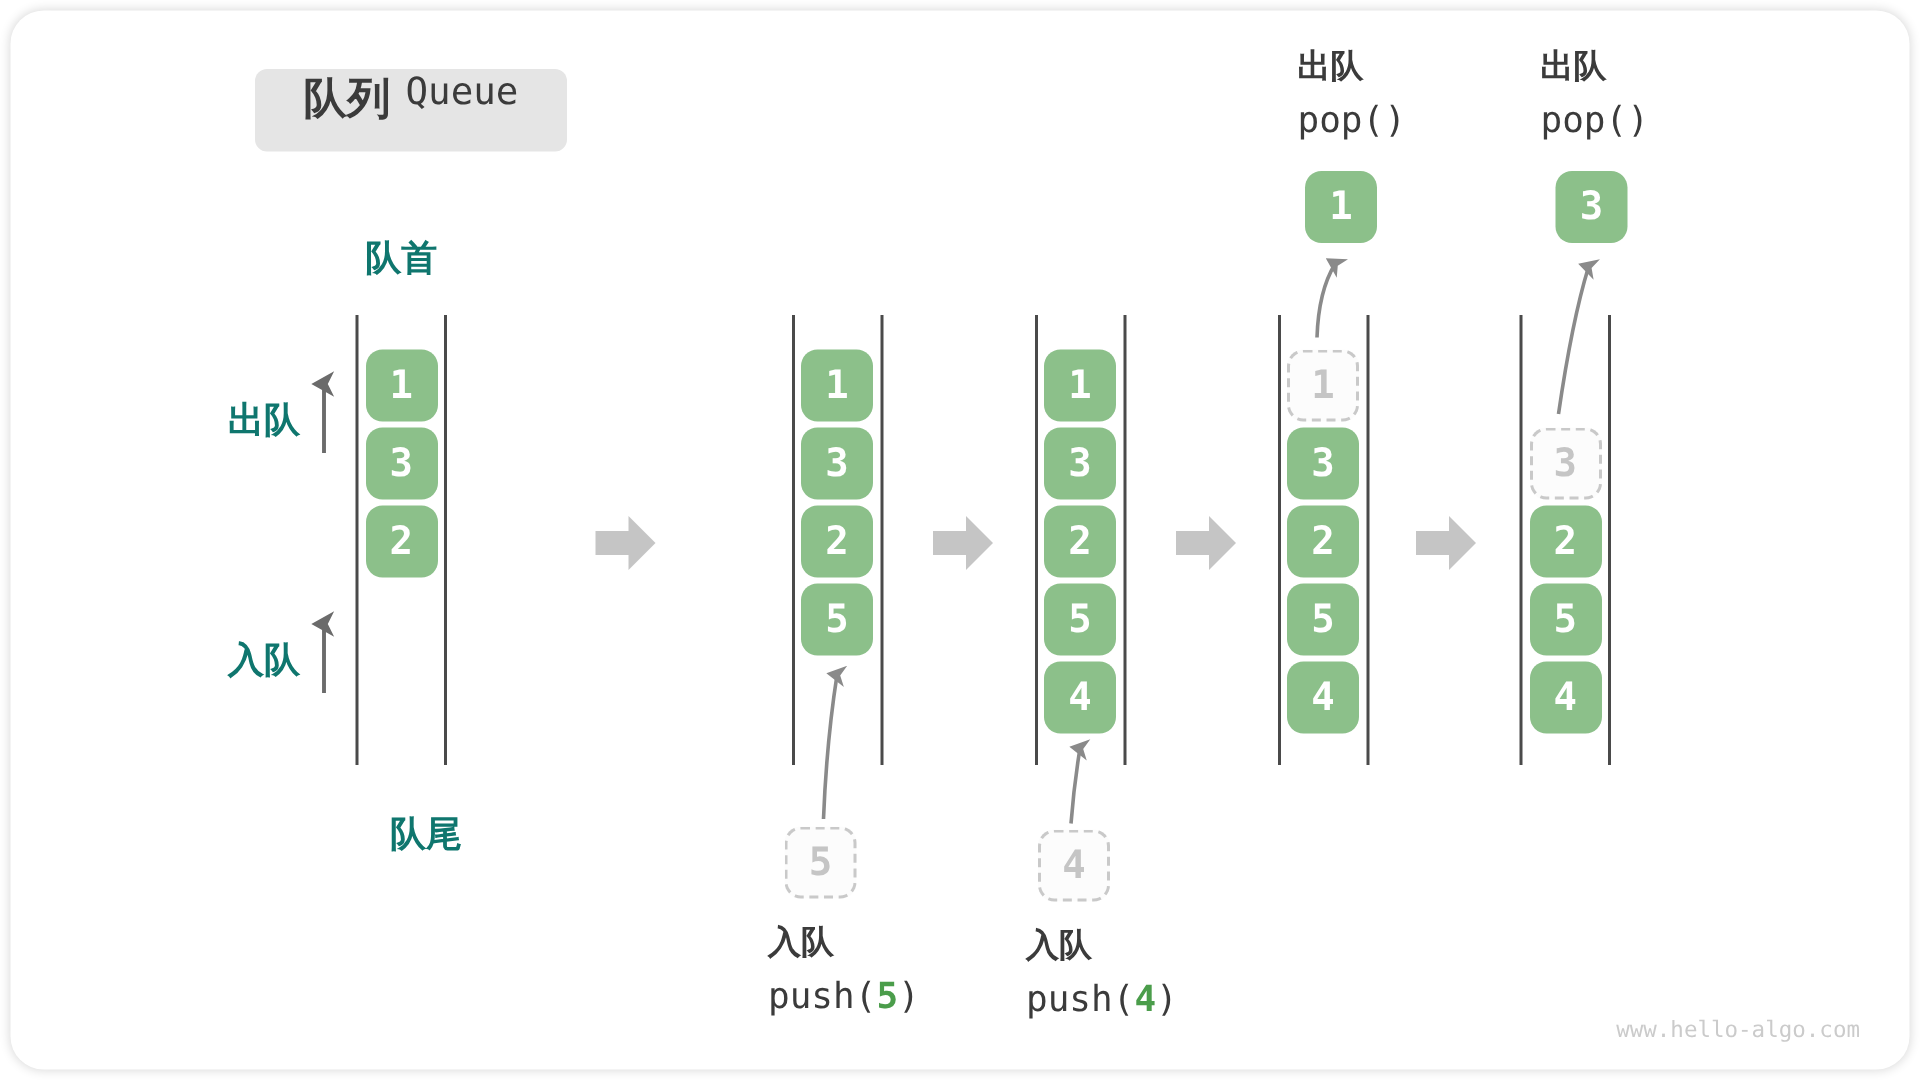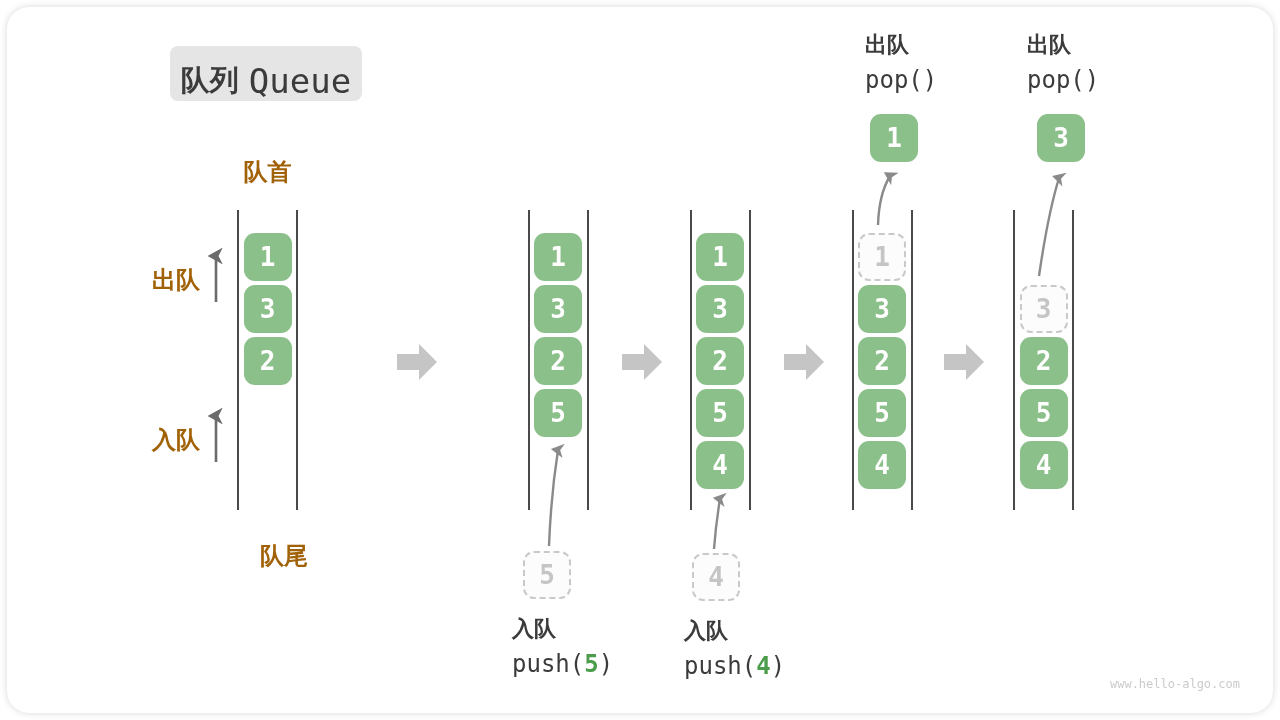--- a/index.html
+++ b/index.html
@@ -2,27 +2,27 @@
 <html><head>
 <meta charset="utf-8">
 <style>
   html,body{margin:0;padding:0;background:#fff;width:1280px;height:720px;overflow:hidden;
     font-family:"DejaVu Sans",sans-serif;}
   #stage{position:relative;width:1280px;height:720px;}
   #canvas{position:absolute;inset:7px;background:#fff;border-radius:22px;
     box-shadow:0 0 7px rgba(0,0,0,0.16);}
 
   
-  .title-badge{position:absolute;left:170px;top:46px;width:192px;height:55px;
-    background:#E5E5E5;border-radius:8px;display:flex;align-items:flex-end;justify-content:center;gap:10px;}
+  .title-badge{position:absolute;left:170px;top:46px;width:208px;height:55px;
+    background:#E5E5E5;border-radius:8px;display:flex;align-items:flex-start;justify-content:center;gap:10px;}
   .title-zh{font-size:29px;font-weight:bold;color:#3B3B3B;}
-  .title-en{font-size:34px;color:#3B3B3B;font-family:"DejaVu Sans Mono",monospace;}
+  .title-en{font-size:25px;color:#3B3B3B;font-family:"DejaVu Sans Mono",monospace;}
 
   
-  .lbl{position:absolute;color:#a16207;font-weight:bold;font-size:24px;white-space:nowrap;}
+  .lbl{position:absolute;color:#0f766e;font-weight:bold;font-size:24px;white-space:nowrap;}
   .front-lbl{left:227px;top:156px;width:81px;text-align:center;}
   .rear-lbl{left:227px;top:540px;width:81px;text-align:right;}
   .deq-side{left:152px;top:264px;}
   .enq-side{left:152px;top:424px;}
 
   
   .qcol{position:absolute;top:210px;height:300px;width:61px;box-sizing:border-box;
     border-left:2px solid #4A4A4A;border-right:2px solid #4A4A4A;}
   .cell{position:absolute;left:50%;width:48px;height:48px;margin-left:-24px;
     border-radius:11px;box-sizing:border-box;display:flex;align-items:center;justify-content:center;
@@ -35,21 +35,21 @@
   .floatbox.solid{background:#8CC08A;color:#fff;}
   .floatbox.dashed{background:#FCFCFC;border:2px dashed #C9C9C9;color:#C5C5C5;}
 
   
   .oplabel{position:absolute;white-space:nowrap;}
   .oplabel .zh{font-size:22px;font-weight:bold;color:#3B3B3B;line-height:34px;}
   .oplabel .code{font-family:"DejaVu Sans Mono",monospace;font-size:24px;color:#3B3B3B;line-height:36px;}
   .oplabel .code .arg{color:#4B9D4B;font-weight:bold;}
 
   .watermark{position:absolute;right:40px;top:677px;font-family:"DejaVu Sans Mono",monospace;
-    font-size:12px;color:#CBCBCB;}
+    font-size:15px;color:#CBCBCB;}
 
   #overlay{position:absolute;left:0;top:0;width:1280px;height:720px;pointer-events:none;}
 </style>
 </head>
 <body>
 
 <div id="stage">
   <div id="canvas"></div>
 
   <div class="title-badge">

